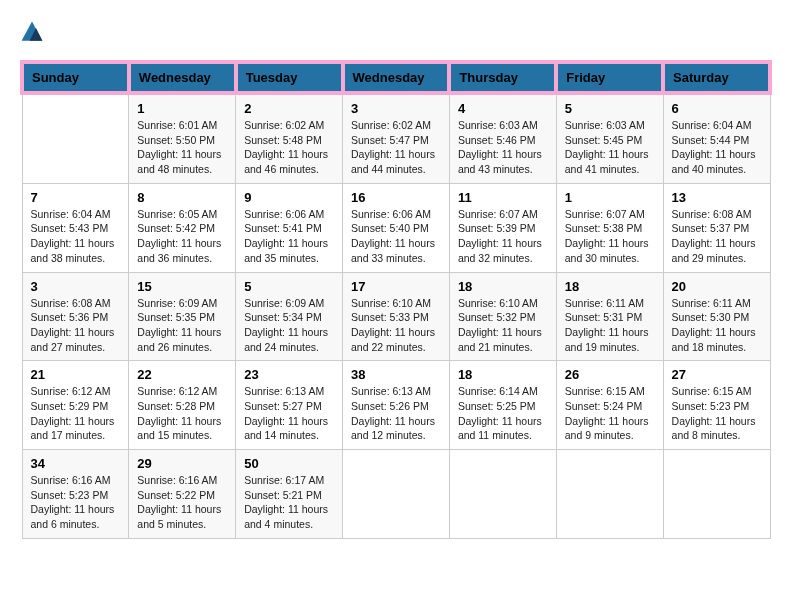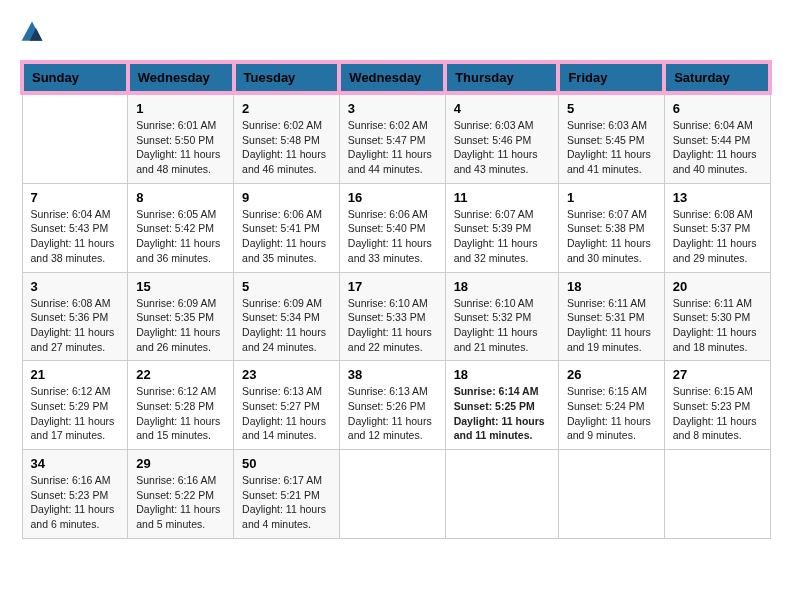--- a/index.html
+++ b/index.html
@@ -294,21 +294,21 @@
         </td>
         <td>
           <span class="day-num">38</span>
           <div class="day-info" style="white-space: pre-line;">Sunrise: 6:13 AM
 Sunset: 5:26 PM
 Daylight: 11 hours
 and 12 minutes.</div>
         </td>
         <td>
           <span class="day-num">18</span>
-          <div class="day-info" style="white-space: pre-line; font-weight: bold;">Sunrise: 6:14 AM
+          <div class="day-info" style="white-space: pre-line;">Sunrise: 6:14 AM
 Sunset: 5:25 PM
 Daylight: 11 hours
 and 11 minutes.</div>
         </td>
         <td>
           <span class="day-num">26</span>
           <div class="day-info" style="white-space: pre-line;">Sunrise: 6:15 AM
 Sunset: 5:24 PM
 Daylight: 11 hours
 and 9 minutes.</div>

